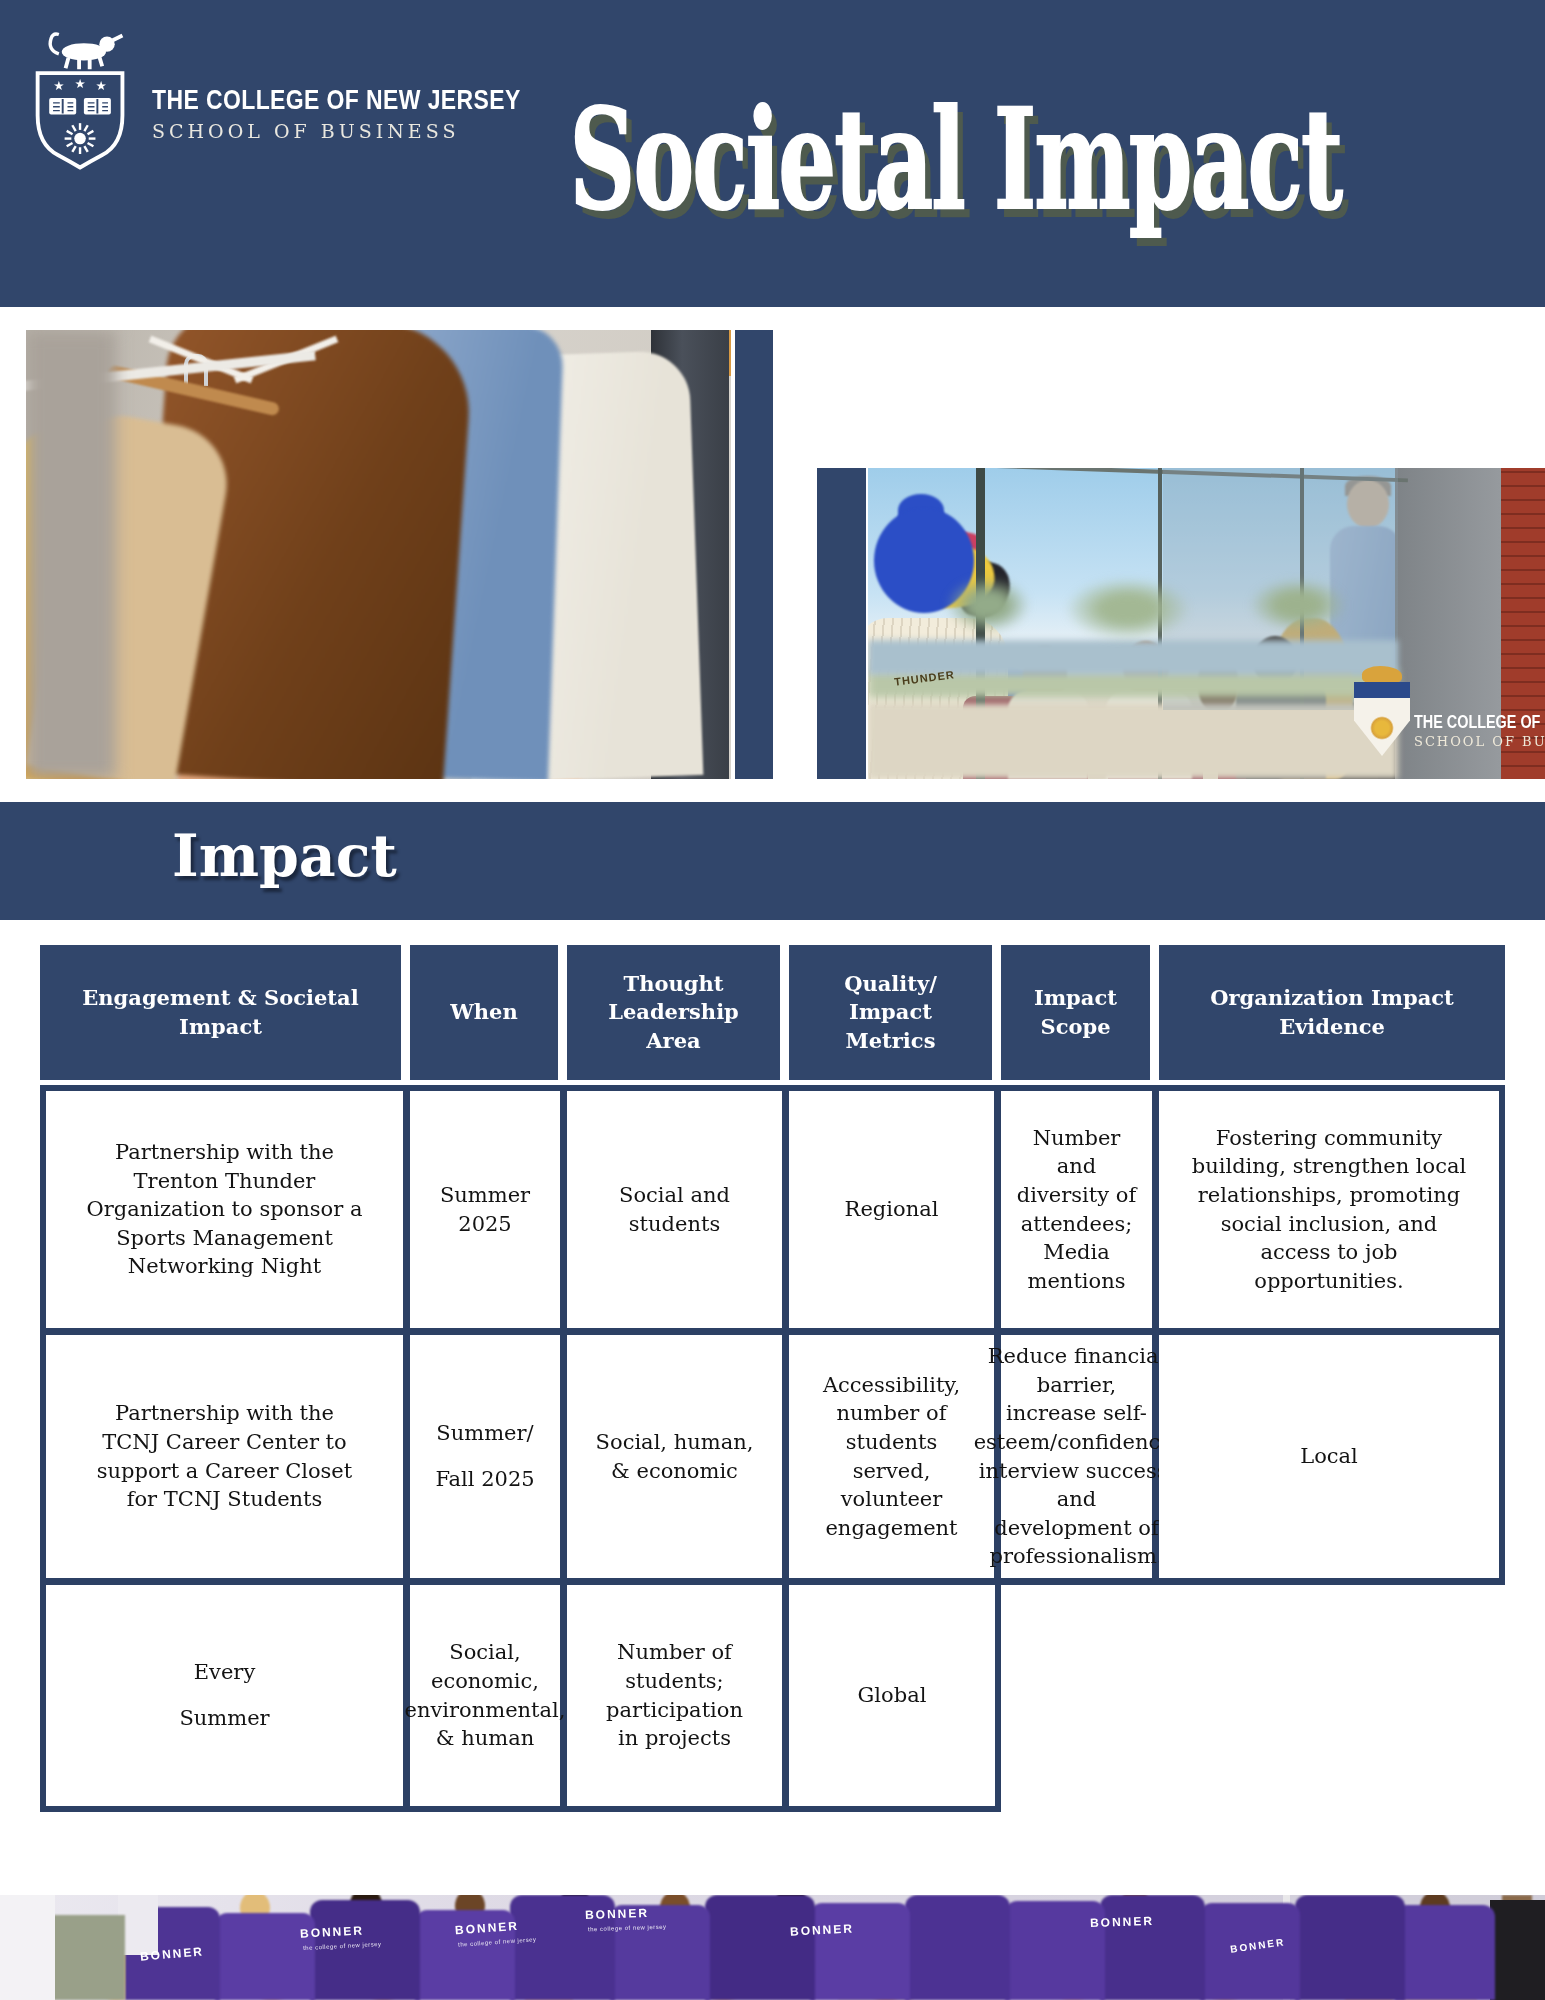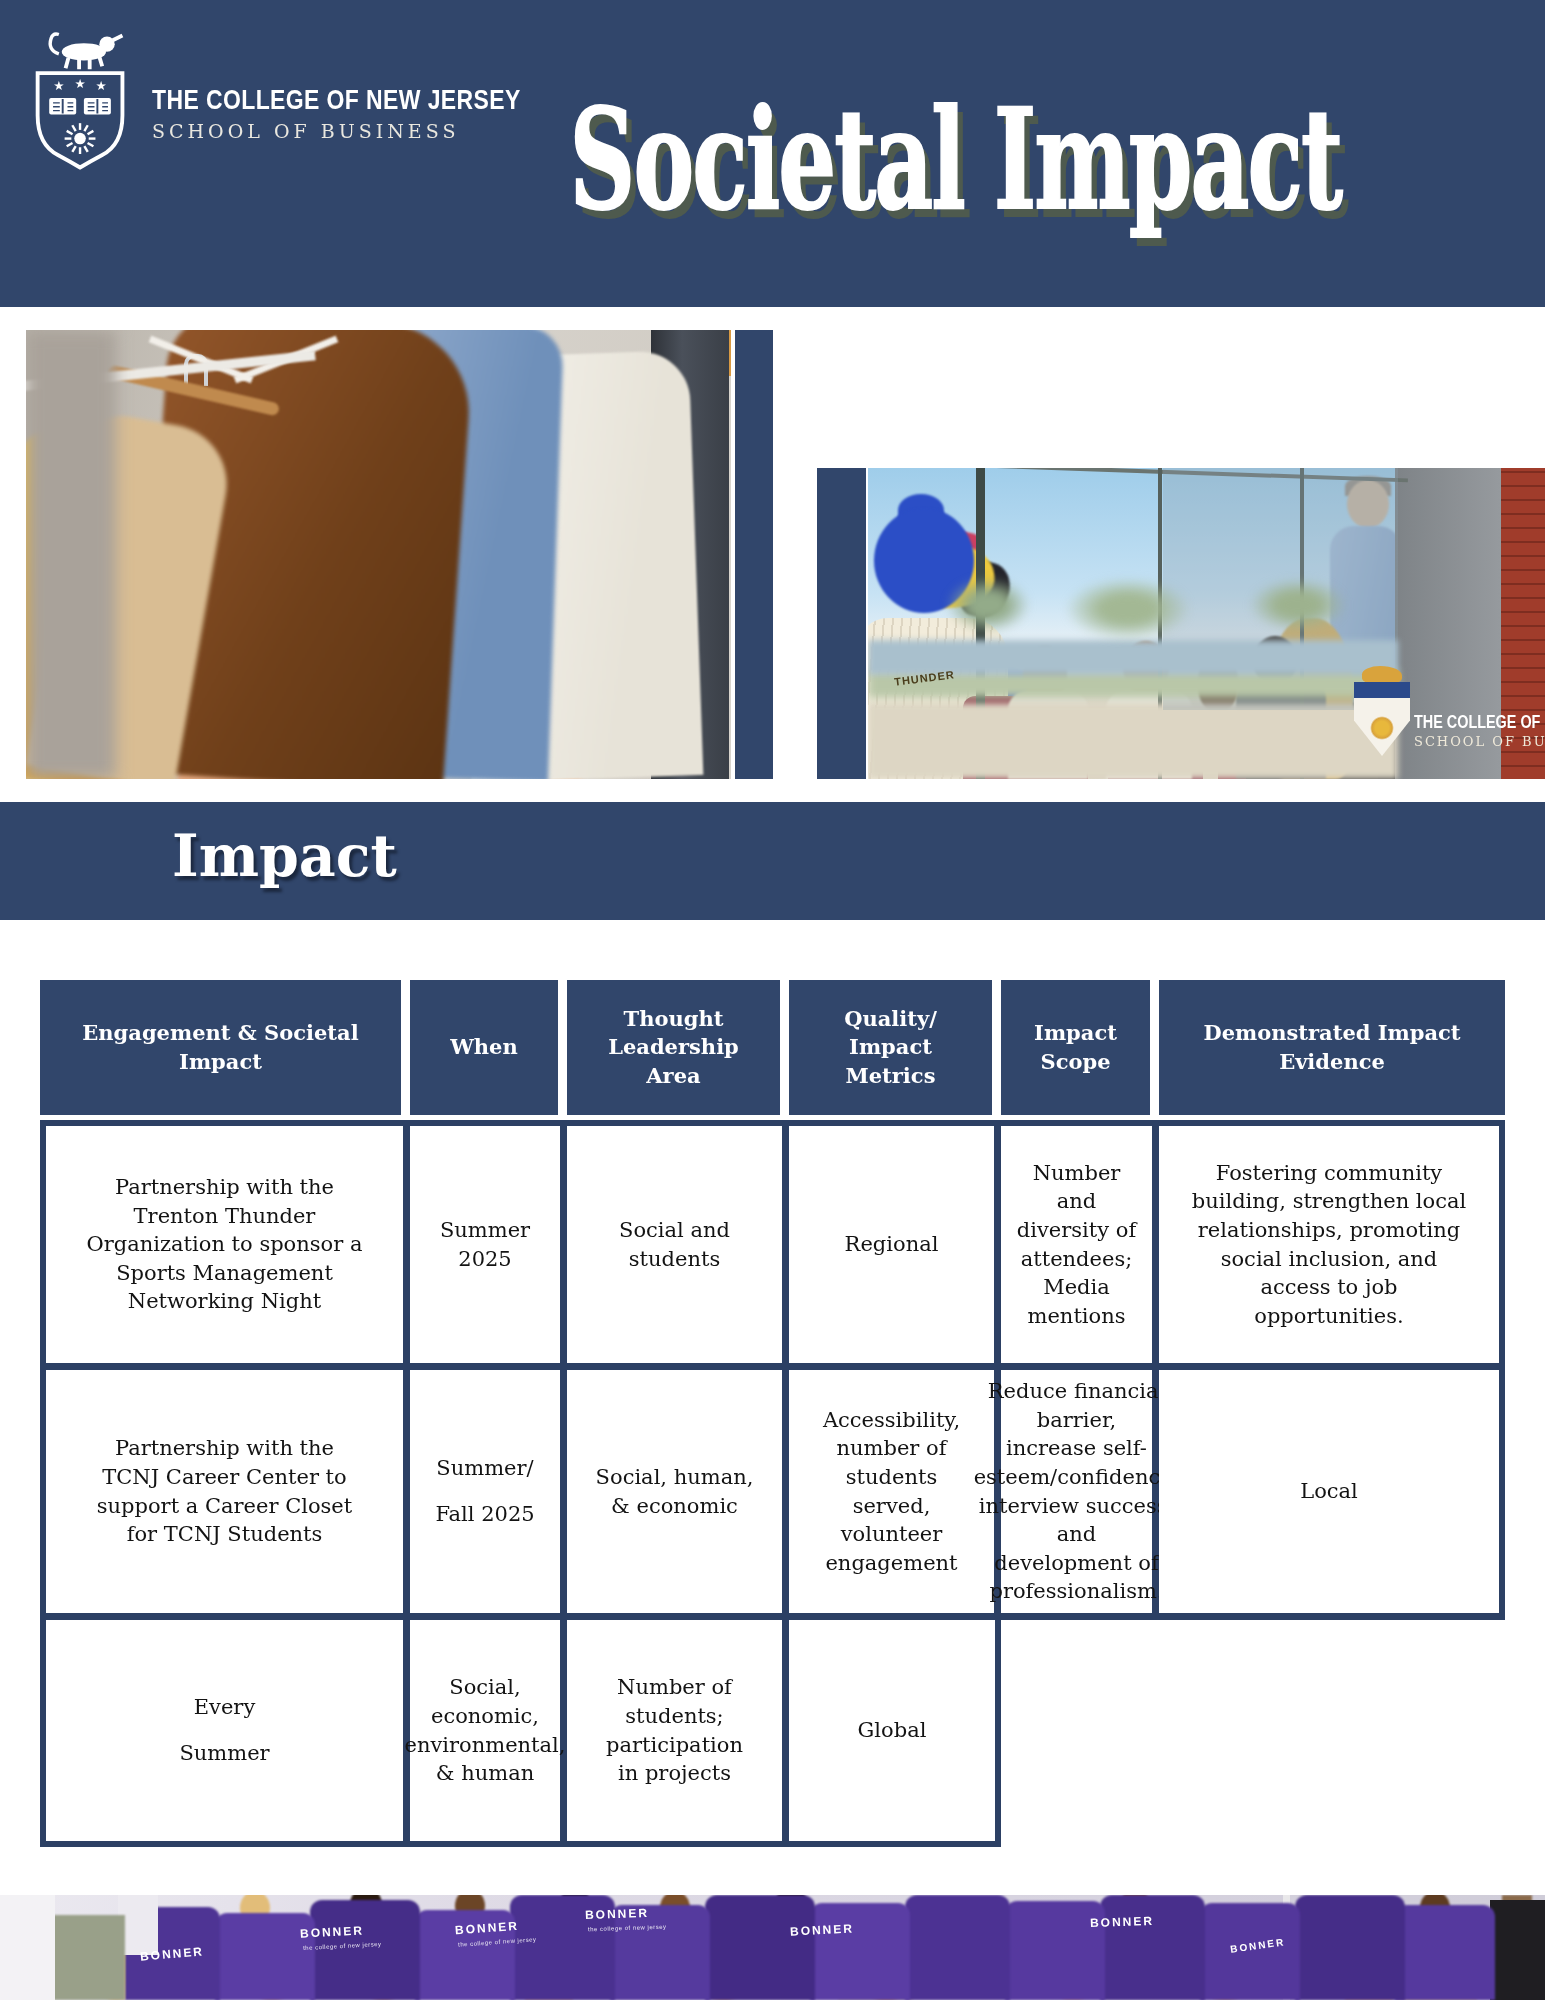--- a/index.html
+++ b/index.html
@@ -48,21 +48,21 @@
      background:radial-gradient(circle,#e8b83c 40%,#d9a33c 60%,transparent 70%);}
   .wm-lion{left:494px;top:198px;width:40px;height:18px;background:#d9a33c;
      border-radius:55% 65% 40% 40%;}
   .bonner{color:#fff;font:bold 12px "Liberation Sans",sans-serif;letter-spacing:2px;}
   .bonner-sub{color:#e8e4f2;font:6px "Liberation Sans",sans-serif;letter-spacing:.5px;}
   
   .impact-band{position:absolute;left:0;top:802px;width:1545px;height:118px;background:var(--navy);}
   .impact-h{position:absolute;left:172px;top:20px;color:#fff;font-size:57px;font-weight:bold;
             text-shadow:3px 4px 3px rgba(10,15,25,.55);}
   
-  .tbl{position:absolute;left:40px;top:980px;width:1465px;}
+  .tbl{position:absolute;left:40px;top:945px;width:1465px;}
   .thead,.trow{display:grid;grid-template-columns:var(--cols);}
   .th{box-sizing:border-box;height:140px;background:var(--navy);color:#fff;
       display:flex;align-items:center;justify-content:center;text-align:center;
       font-size:21px;font-weight:bold;line-height:1.35;white-space:pre-line;
       border-right:9px solid #fff;border-bottom:5px solid #fff;padding:4px 8px;}
   .th:last-child{border-right:none;}
   .td{box-sizing:border-box;background:#fff;color:#131313;
       display:flex;align-items:center;justify-content:center;text-align:center;
       font-size:21px;line-height:1.36;white-space:pre-line;padding:6px 14px;
       border-right:7px solid var(--navy-d);border-bottom:7px solid var(--navy-d);}
@@ -216,21 +216,21 @@
 Impact</div>
       <div class="th">When</div>
       <div class="th">Thought
 Leadership
 Area</div>
       <div class="th">Quality/
 Impact
 Metrics</div>
       <div class="th">Impact
 Scope</div>
-      <div class="th">Demonstrated Impact
+      <div class="th">Organization Impact
 Evidence</div>
     </div>
     <div class="trow r1">
       <div class="td">Partnership with the
 Trenton Thunder
 Organization to sponsor a
 Sports Management
 Networking Night</div>
       <div class="td">Summer
 2025</div>

